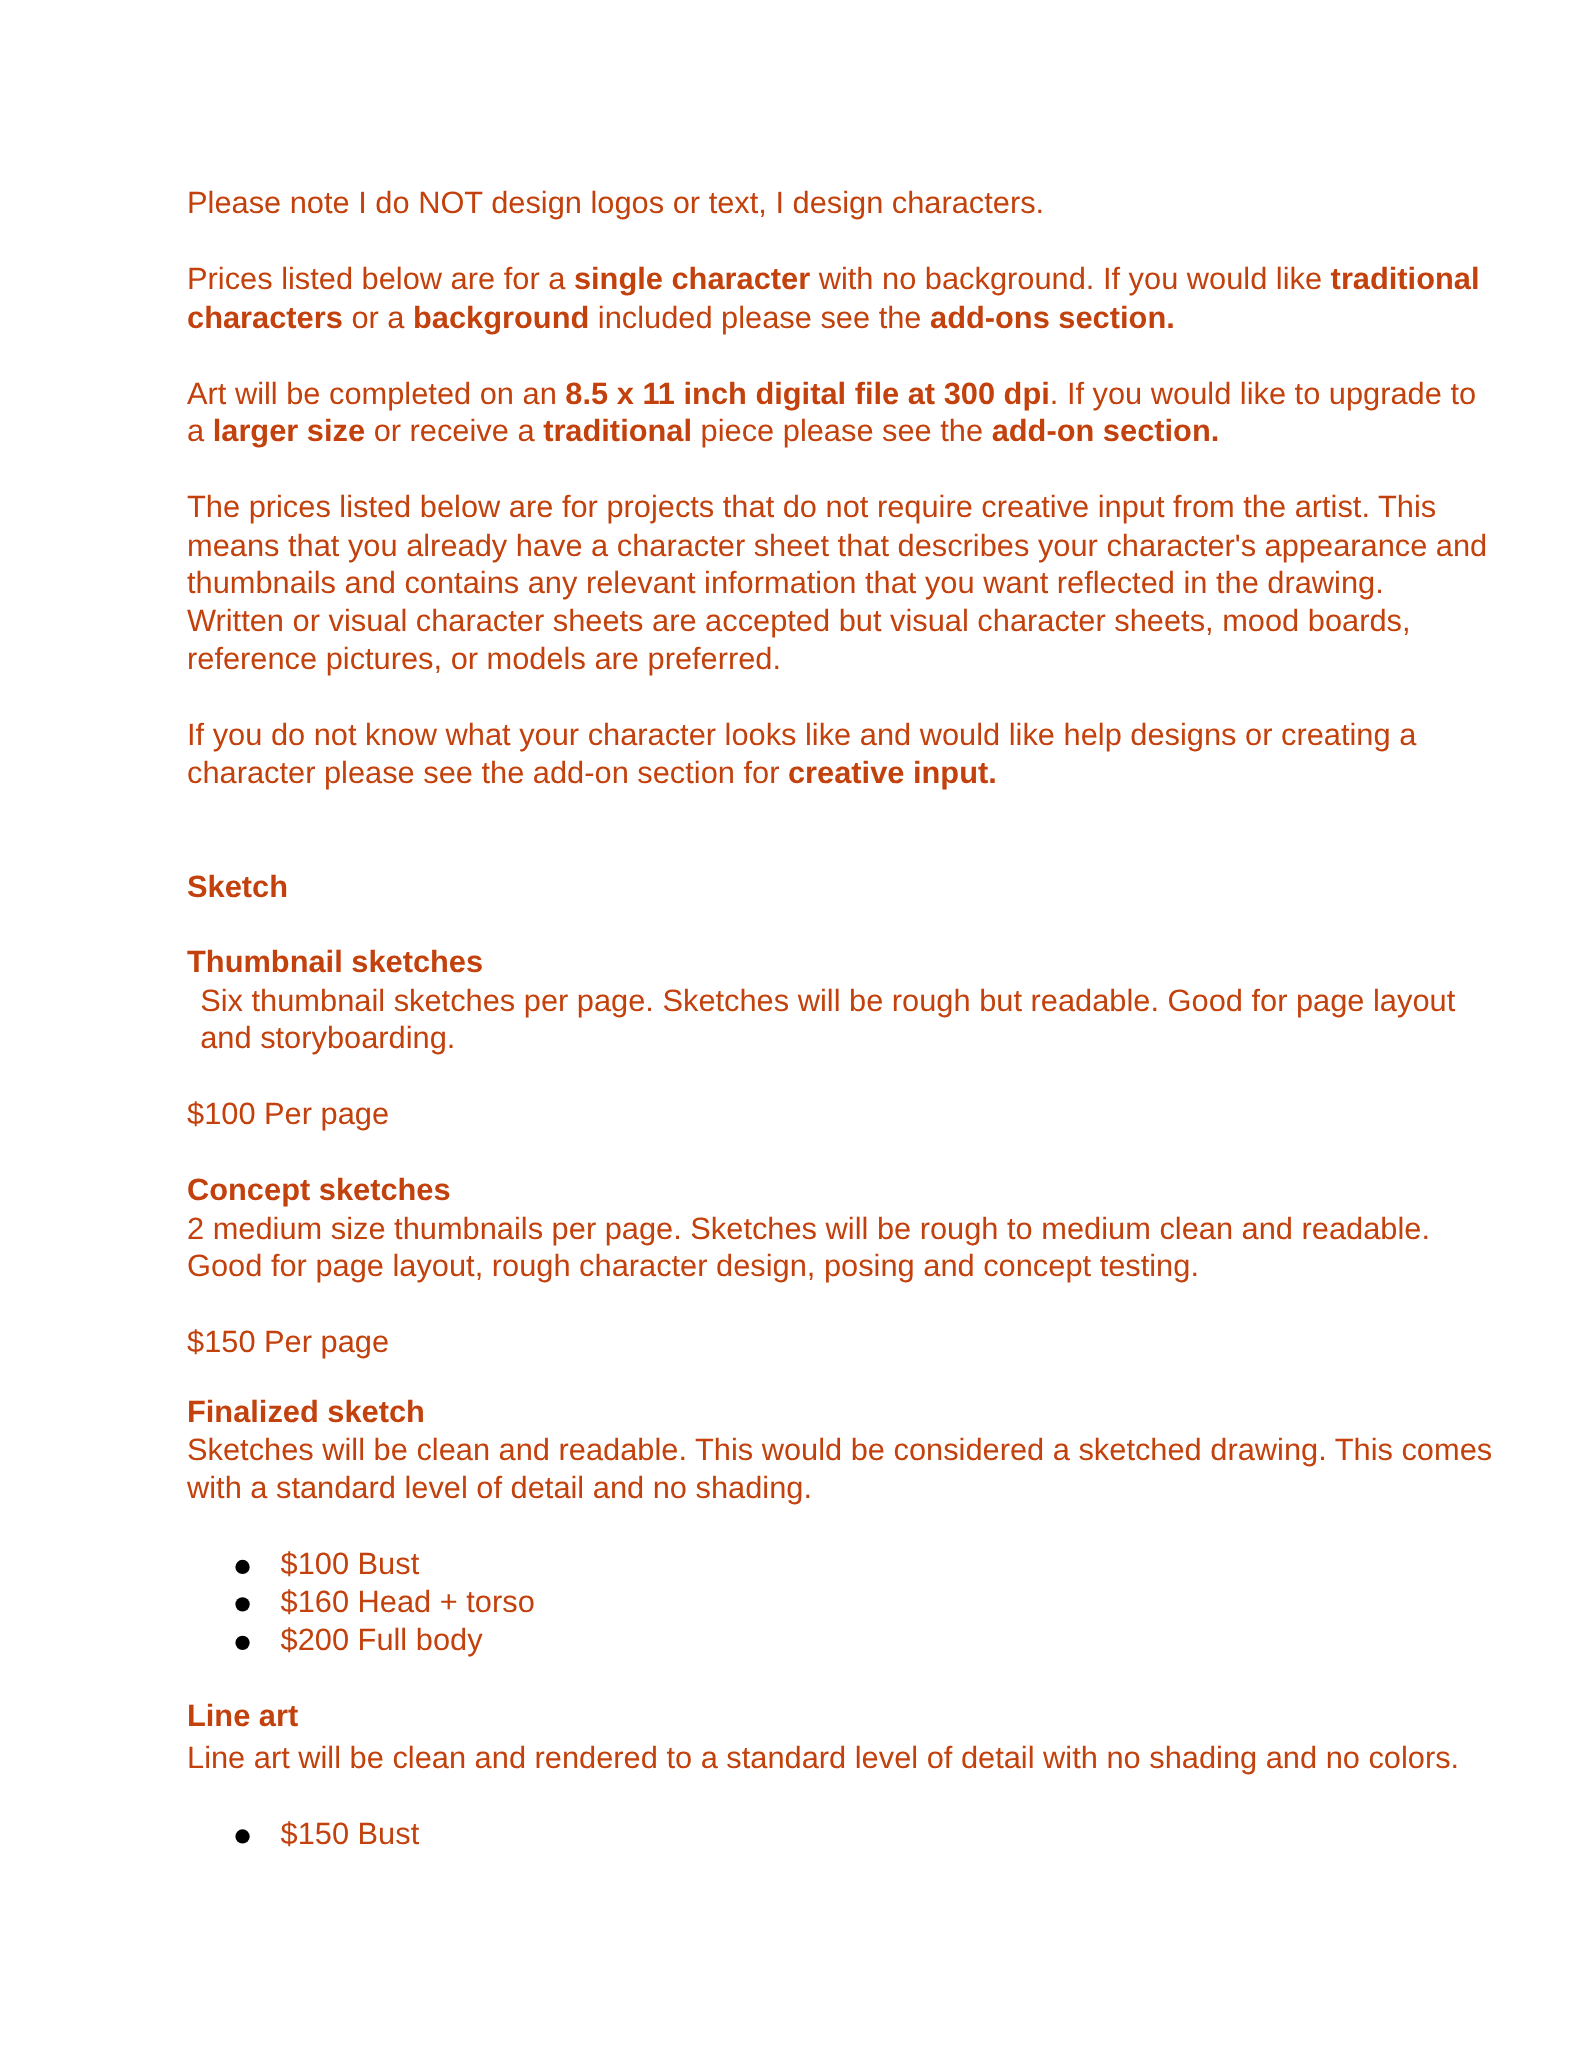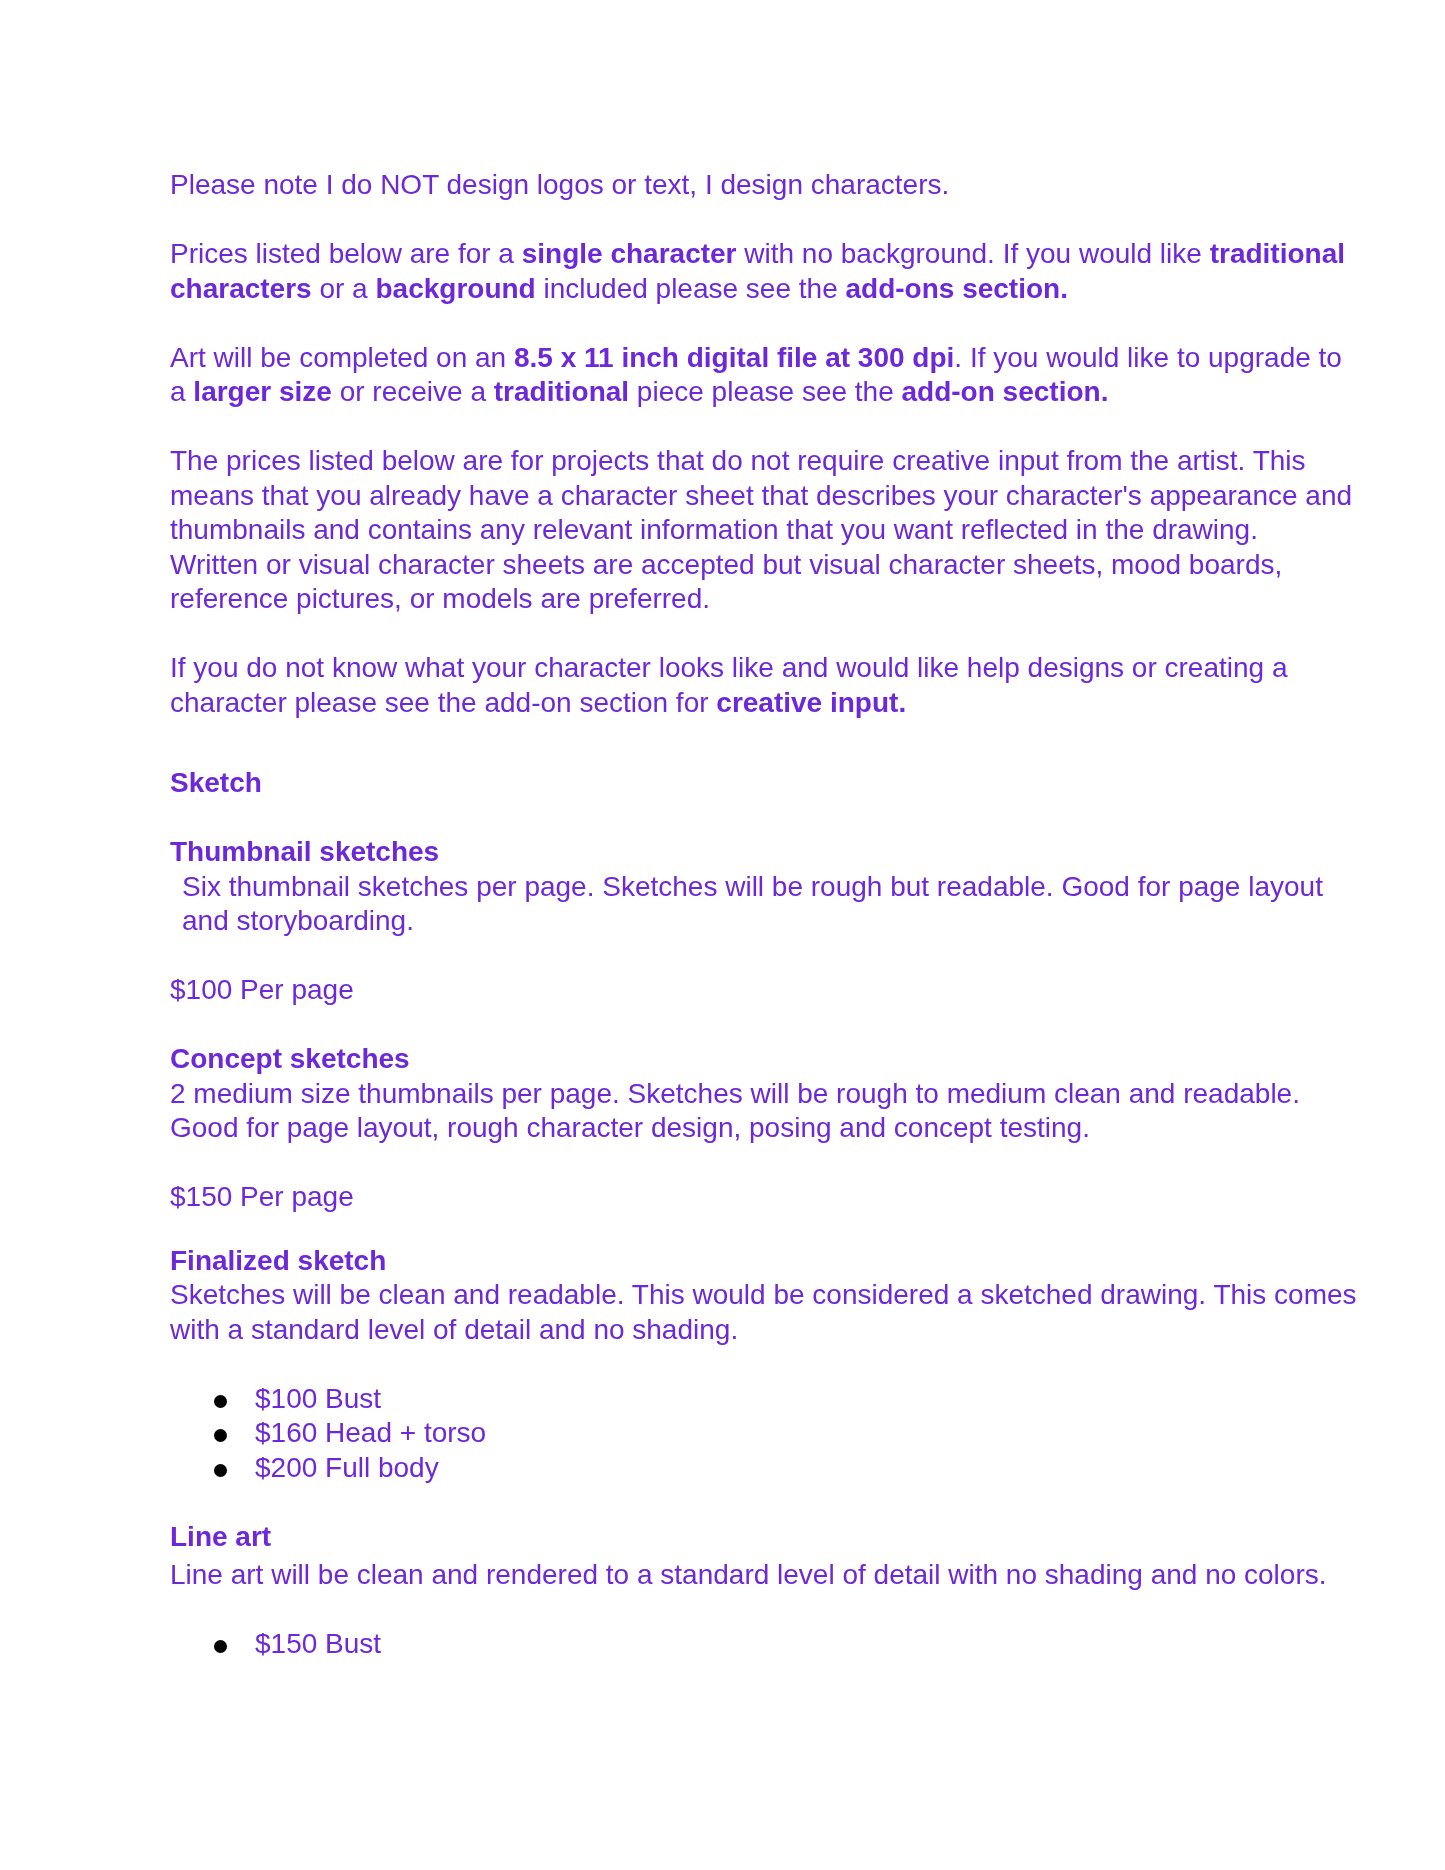--- a/index.html
+++ b/index.html
@@ -36,40 +36,40 @@
     top: 13px;
     width: 13px;
     height: 13px;
     border-radius: 50%;
     background: #000000;
   }
 </style>
 </head>
 <body>
 
-<div class="page" style="background: rgb(255, 255, 255); color: #6d28d9;">
+<div class="page" style="background: rgb(255, 255, 255); color: #c2410c;">
     <div class="block block-paragraph" style="margin-bottom: 34.5px;">
       <div class="line"><span class="regular">Please note I do NOT design logos or text, I design characters.</span></div>
     </div>
     <div class="block block-paragraph" style="margin-bottom: 34.5px;">
       <div class="line"><span class="regular">Prices listed below are for a </span><span class="bold">single character</span><span class="regular"> with no background. If you would like </span><span class="bold">traditional</span></div>
       <div class="line"><span class="bold">characters</span><span class="regular"> or a </span><span class="bold">background</span><span class="regular"> included please see the </span><span class="bold">add-ons section.</span></div>
     </div>
     <div class="block block-paragraph" style="margin-bottom: 34.5px; margin-top: 20px;">
       <div class="line"><span class="regular">Art will be completed on an </span><span class="bold">8.5 x 11 inch digital file at 300 dpi</span><span class="regular">. If you would like to upgrade to</span></div>
       <div class="line"><span class="regular">a </span><span class="bold">larger size</span><span class="regular"> or receive a </span><span class="bold">traditional</span><span class="regular"> piece please see the </span><span class="bold">add-on section.</span></div>
     </div>
     <div class="block block-paragraph" style="margin-bottom: 34.5px;">
       <div class="line"><span class="regular">The prices listed below are for projects that do not require creative input from the artist. This</span></div>
       <div class="line"><span class="regular">means that you already have a character sheet that describes your character's appearance and</span></div>
       <div class="line"><span class="regular">thumbnails and contains any relevant information that you want reflected in the drawing.</span></div>
       <div class="line"><span class="regular">Written or visual character sheets are accepted but visual character sheets, mood boards,</span></div>
       <div class="line"><span class="regular">reference pictures, or models are preferred.</span></div>
     </div>
-    <div class="block block-paragraph" style="margin-bottom: 46px;">
+    <div class="block block-paragraph" style="margin-bottom: 69px;">
       <div class="line"><span class="regular">If you do not know what your character looks like and would like help designs or creating a</span></div>
       <div class="line"><span class="regular">character please see the add-on section for </span><span class="bold">creative input.</span></div>
     </div>
     <div class="block block-heading" style="margin-bottom: 34.5px;">Sketch</div>
     <div class="block block-heading" style="margin-bottom: 0px;">Thumbnail sketches</div>
     <div class="block block-paragraph" style="margin-bottom: 34.5px; margin-left: 12px;">
       <div class="line"><span class="regular">Six thumbnail sketches per page. Sketches will be rough but readable. Good for page layout</span></div>
       <div class="line"><span class="regular">and storyboarding.</span></div>
     </div>
     <div class="block block-paragraph" style="margin-bottom: 34.5px;">

